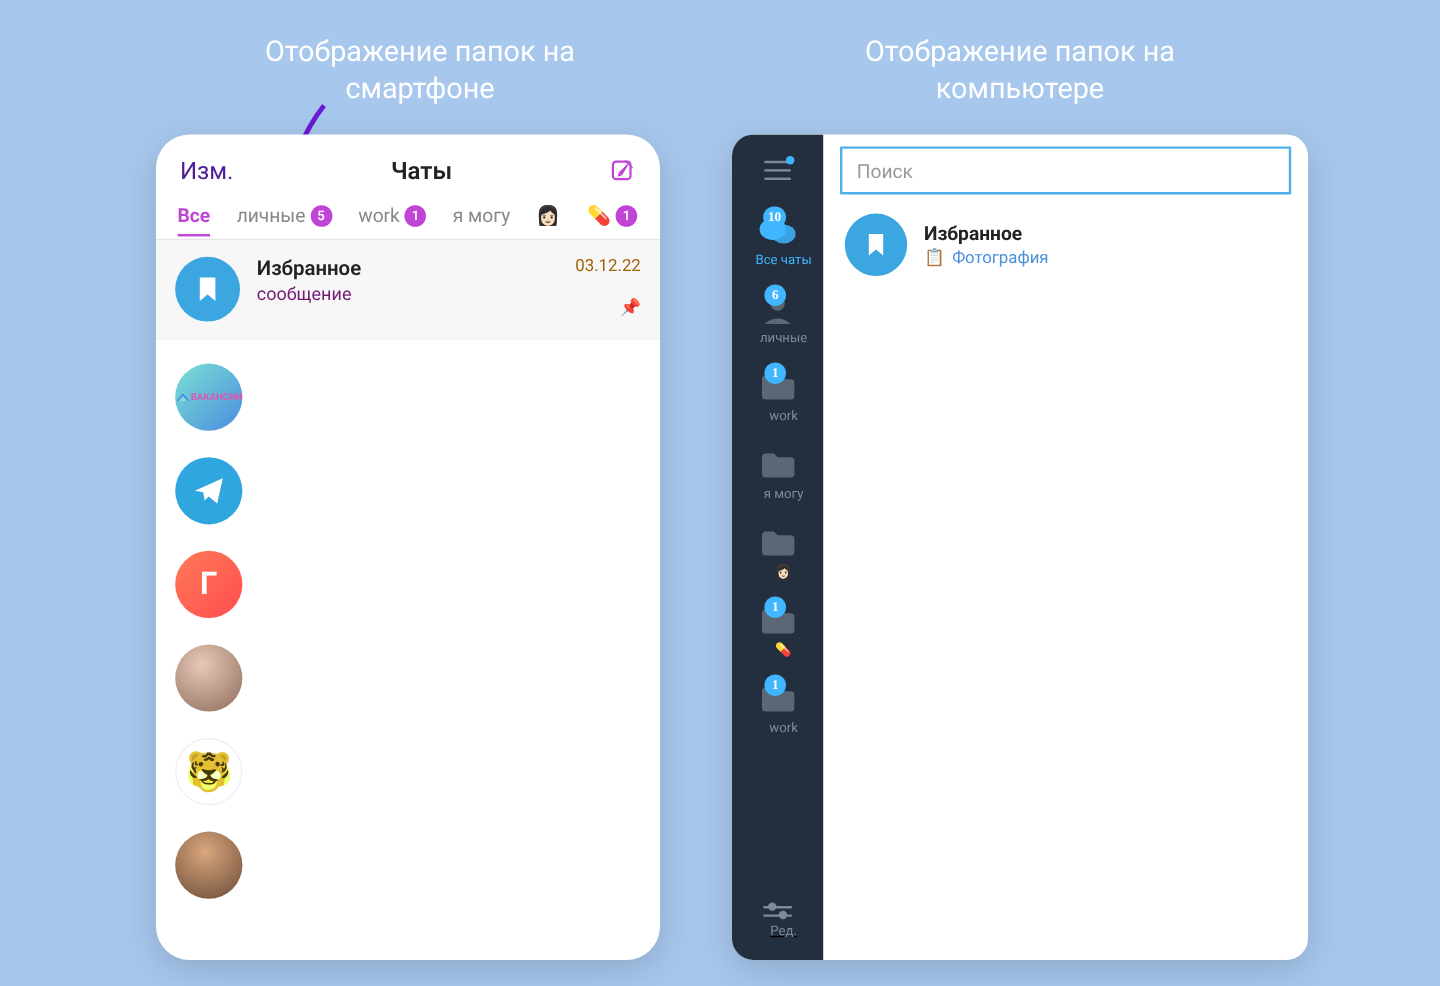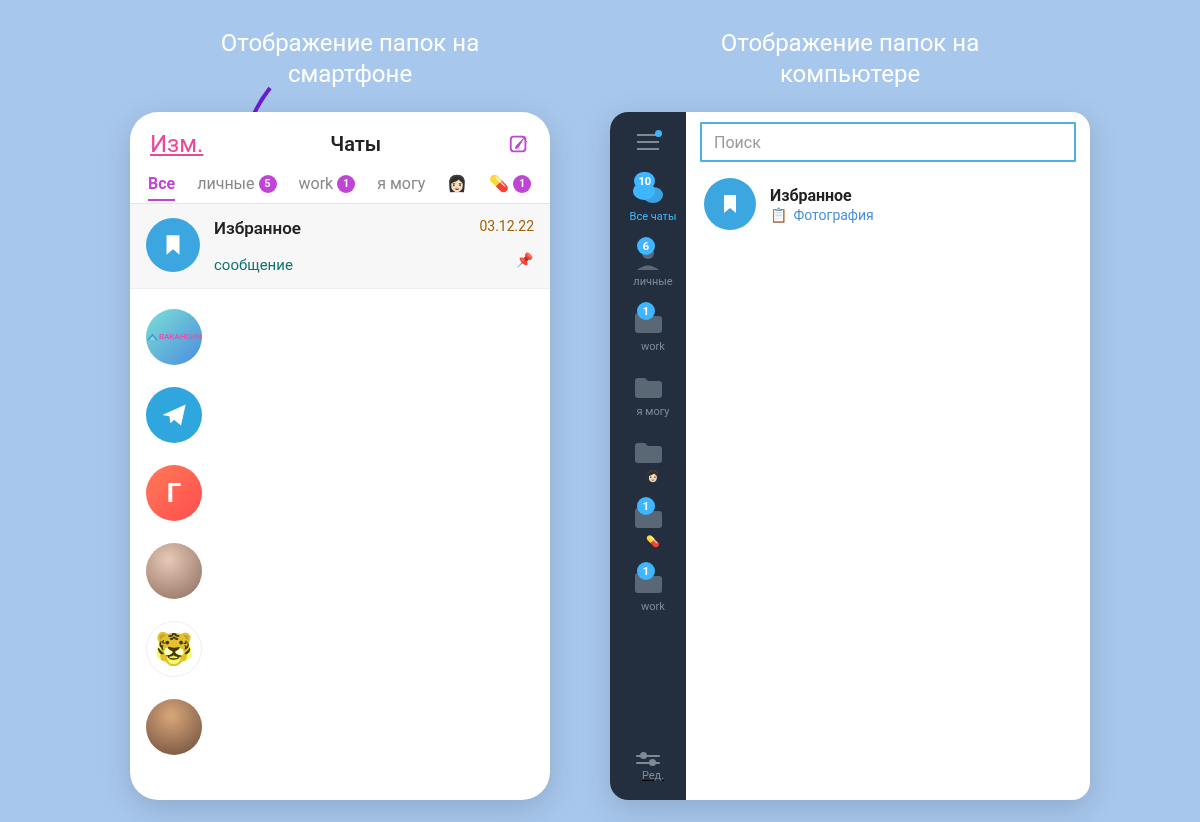--- a/index.html
+++ b/index.html
@@ -42,21 +42,21 @@
     border-radius: 28px;
     box-shadow: 0 8px 30px rgba(0,0,0,0.15);
     overflow: hidden;
   }
   .phone-header {
     display: flex;
     align-items: center;
     justify-content: space-between;
     padding: 18px 20px 10px 20px;
   }
-  .edit-link { color: #ec4899; font-size: 24px; text-decoration: underline; }
+  .edit-link { color: #4c1d95; font-size: 20px; }
   .phone-title { font-weight: 600; font-size: 20px; color: #222; }
   .compose { width: 22px; height: 22px; }
   .compose svg { width: 22px; height: 22px; }
 
   .folder-tabs {
     display: flex;
     align-items: center;
     gap: 22px;
     padding: 6px 18px 10px 18px;
     border-bottom: 1px solid #e6e6e6;
@@ -93,21 +93,21 @@
   }
   .chat-avatar {
     width: 54px; height: 54px; border-radius: 50%;
     background: #3ba6e0;
     display: flex; align-items: center; justify-content: center;
     flex-shrink: 0;
   }
   .chat-avatar svg { width: 26px; height: 26px; fill: #fff; }
   .chat-meta { flex: 1; margin-left: 14px; }
   .chat-name { font-weight: 600; font-size: 17px; color: #222; }
-  .chat-sub { color: #0f766e; font-size: 15px; margin-top: 18px; }
+  .chat-sub { color: #701a75; font-size: 15px; margin-top: 2px; }
   .chat-right { text-align: right; }
   .chat-date { color: #a16207; font-size: 14px; }
   .pin-icon { color: #bbb; font-size: 14px; margin-top: 18px; }
 
   .avatar-list { padding: 10px 12px; }
   .avatar-item {
     width: 56px; height: 56px; border-radius: 50%;
     margin: 10px 4px 22px 4px;
     display: flex; align-items: center; justify-content: center;
     font-size: 26px; font-weight: 700; color: #fff;
@@ -168,21 +168,21 @@
     position: relative;
     display:flex; align-items:center; justify-content:center;
   }
   .side-label { font-size: 11px; color: #7f8a97; padding-left: 10px; }
   .side-item.active .side-label { color: #3fb6ff; }
   .side-badge {
     position: absolute;
     top: -6px; right: 10px;
     min-width: 18px; height: 18px; border-radius: 9px;
     background: #3fb6ff; color:#fff; font-size:11px; font-weight:700;
-    display:flex; align-items:center; justify-content:center; padding:0 4px;
+    display:flex; align-items:center; justify-content:center; padding:0 4px;font-family:Liberation Serif, serif;
   }
 
   .folder-svg { fill:#5a6774; }
 
   .side-edit {
     margin-top: auto;
     padding: 14px 0 18px 0;
     text-align:center;
     text-decoration:underline;
   }

